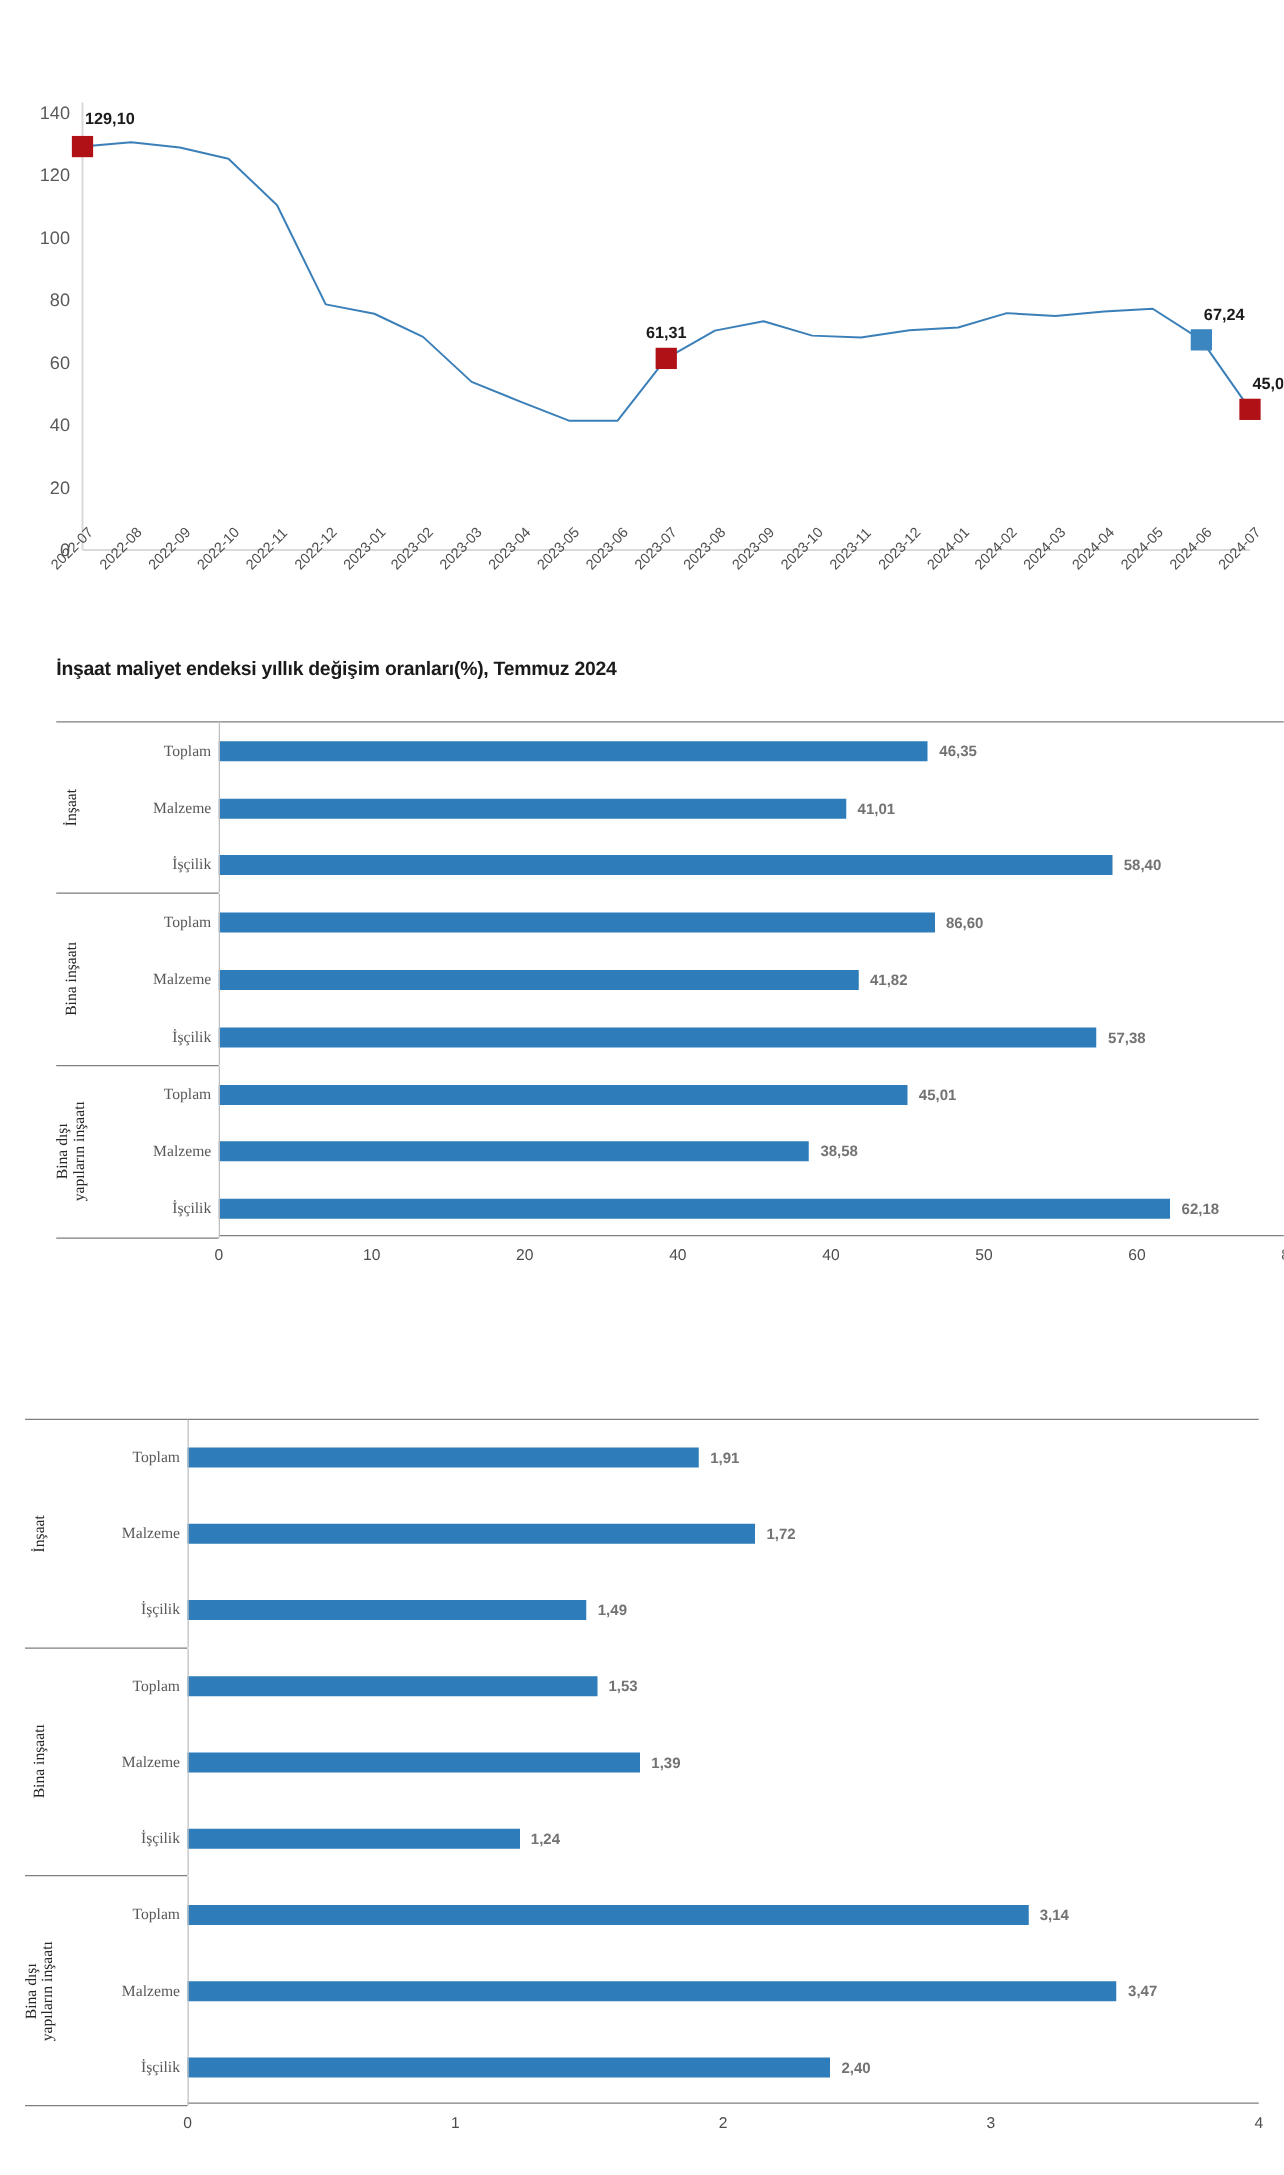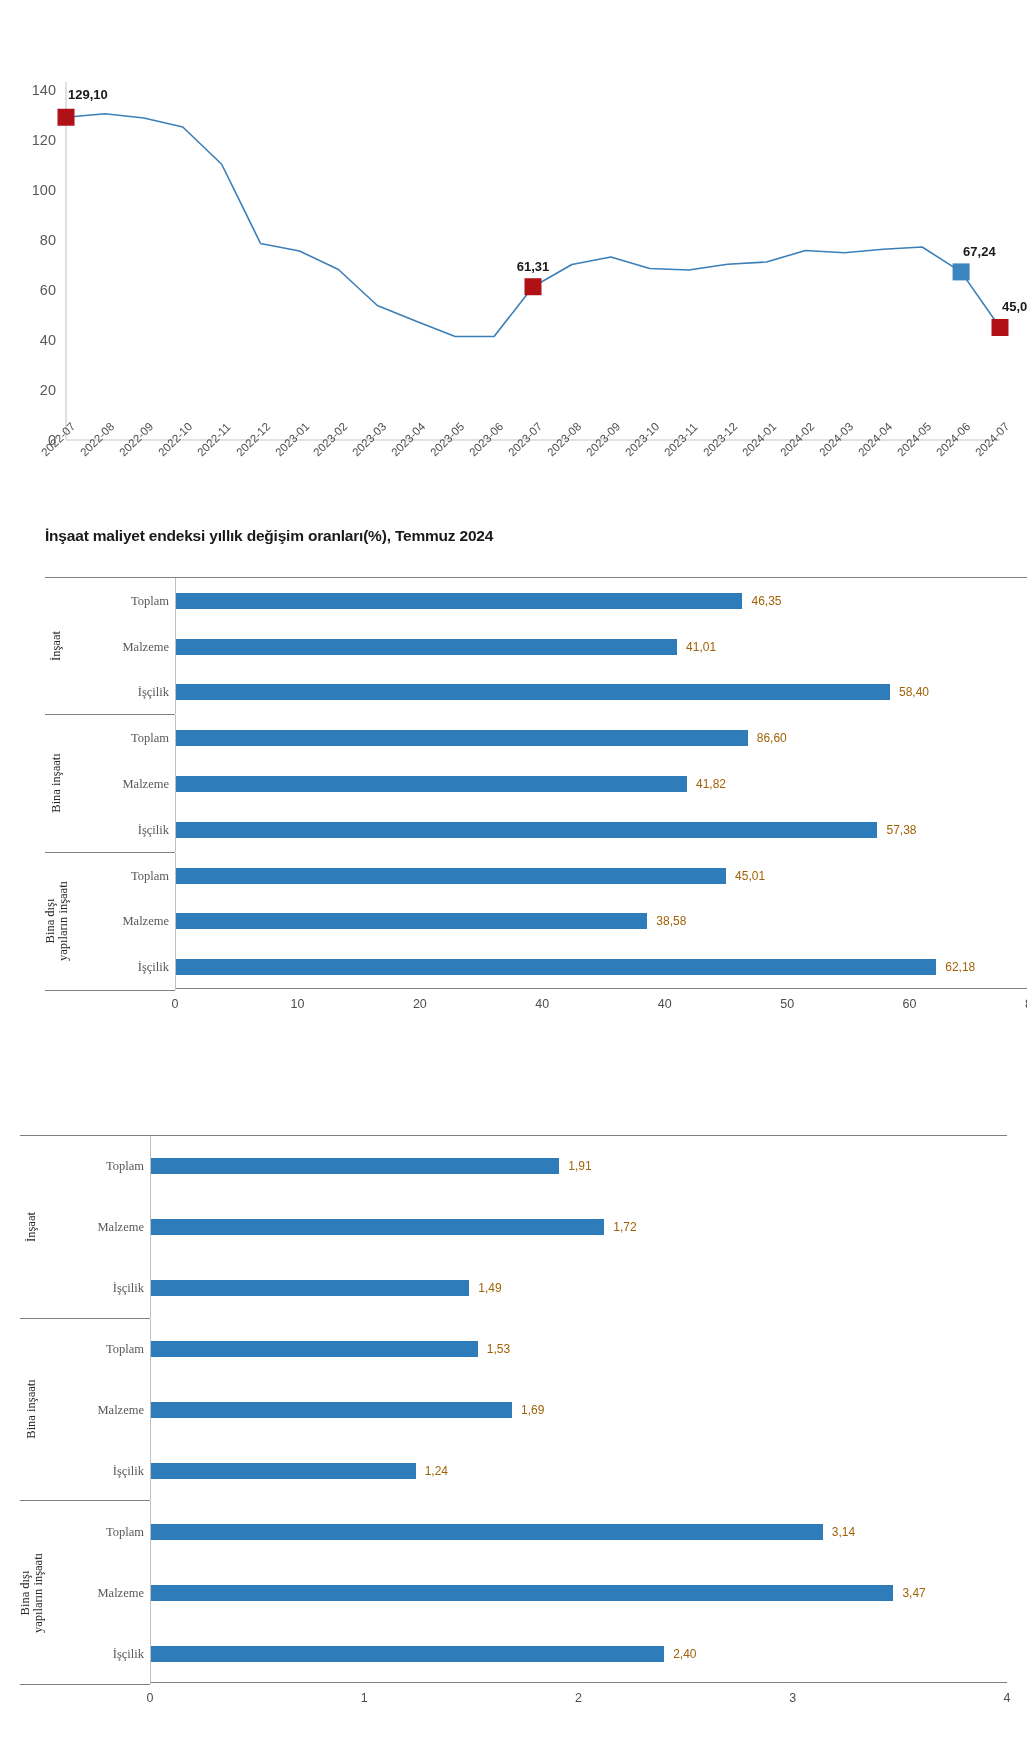--- a/index.html
+++ b/index.html
@@ -119,22 +119,22 @@
   .bar {
     position: absolute;
     background: #2e7dba;
     height: 16px;
     transform: translateY(-50%);
     left: 0;
   }
   .bar-value {
     position: absolute;
     font-size: 12px;
-    font-weight: normal;
-    color: #a16207;
+    font-weight: bold;
+    color: #737373;
     transform: translateY(-50%);
     white-space: nowrap;
   }
   .xaxis {
     position: absolute;
     left: 130px;
     right: 0;
     height: 34px;
   }
   .xaxis-tick {
@@ -274,21 +274,21 @@
         <div class="plot-area">
           <div class="bar" style="top: 30.4444px; width: 409.217px; background: rgb(46, 125, 186);"></div>
           <div class="bar-value" style="top: 30.4444px; left: 418.217px;">1,91</div>
           <div class="bar" style="top: 91.3333px; width: 454.21px; background: rgb(46, 125, 186);"></div>
           <div class="bar-value" style="top: 91.3333px; left: 463.21px;">1,72</div>
           <div class="bar" style="top: 152.222px; width: 319.233px; background: rgb(46, 125, 186);"></div>
           <div class="bar-value" style="top: 152.222px; left: 328.233px;">1,49</div>
           <div class="bar" style="top: 213.111px; width: 327.803px; background: rgb(46, 125, 186);"></div>
           <div class="bar-value" style="top: 213.111px; left: 336.803px;">1,53</div>
           <div class="bar" style="top: 274px; width: 362.082px; background: rgb(46, 125, 186);"></div>
-          <div class="bar-value" style="top: 274px; left: 371.082px;">1,69</div>
+          <div class="bar-value" style="top: 274px; left: 371.082px;">1,39</div>
           <div class="bar" style="top: 334.889px; width: 265.67px; background: rgb(46, 125, 186);"></div>
           <div class="bar-value" style="top: 334.889px; left: 274.67px;">1,24</div>
           <div class="bar" style="top: 395.778px; width: 672.745px; background: rgb(46, 125, 186);"></div>
           <div class="bar-value" style="top: 395.778px; left: 681.745px;">3,14</div>
           <div class="bar" style="top: 456.667px; width: 743.447px; background: rgb(46, 125, 186);"></div>
           <div class="bar-value" style="top: 456.667px; left: 752.447px;">3,47</div>
           <div class="bar" style="top: 517.556px; width: 514.2px; background: rgb(46, 125, 186);"></div>
           <div class="bar-value" style="top: 517.556px; left: 523.2px;">2,40</div>
         </div>
         <div class="groups">

